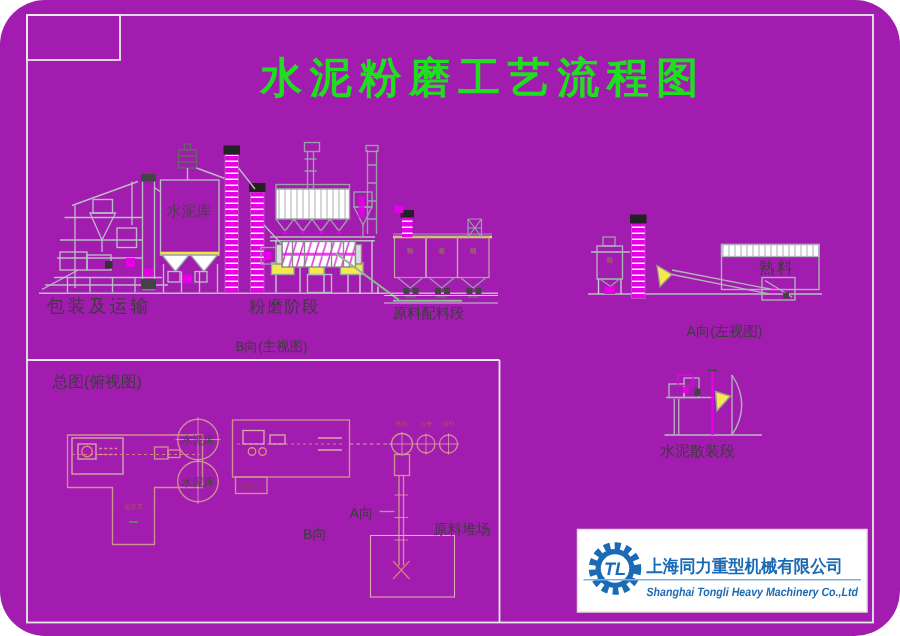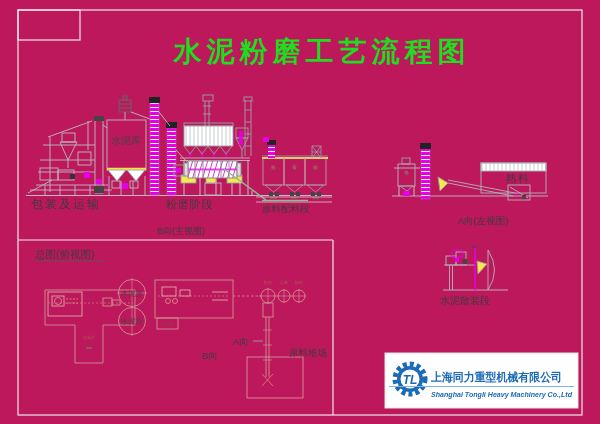--- a/index.html
+++ b/index.html
@@ -1,17 +1,17 @@
 <!DOCTYPE html>
 <html><head>
 <meta charset="utf-8">
 <style>
   html,body{margin:0;padding:0;background:#fff;}
-  .page{position:relative;width:600px;height:424px;background:#be185d;overflow:hidden;
-        font-family:"Liberation Sans",sans-serif;}
+  .page{position:relative;width:600px;height:424px;background:#a21caf;overflow:hidden;
+        font-family:"Liberation Sans",sans-serif;border-radius:30px;}
   svg{position:absolute;left:0;top:0;}
   svg text{font-family:"Liberation Sans","DejaVu Sans",sans-serif;}
   .vtext{writing-mode:vertical-rl;text-orientation:upright;}
 </style>
 </head>
 <body>
 
 <div class="page">
 <svg width="600" height="424" viewBox="0 0 600 424">
   <defs>

